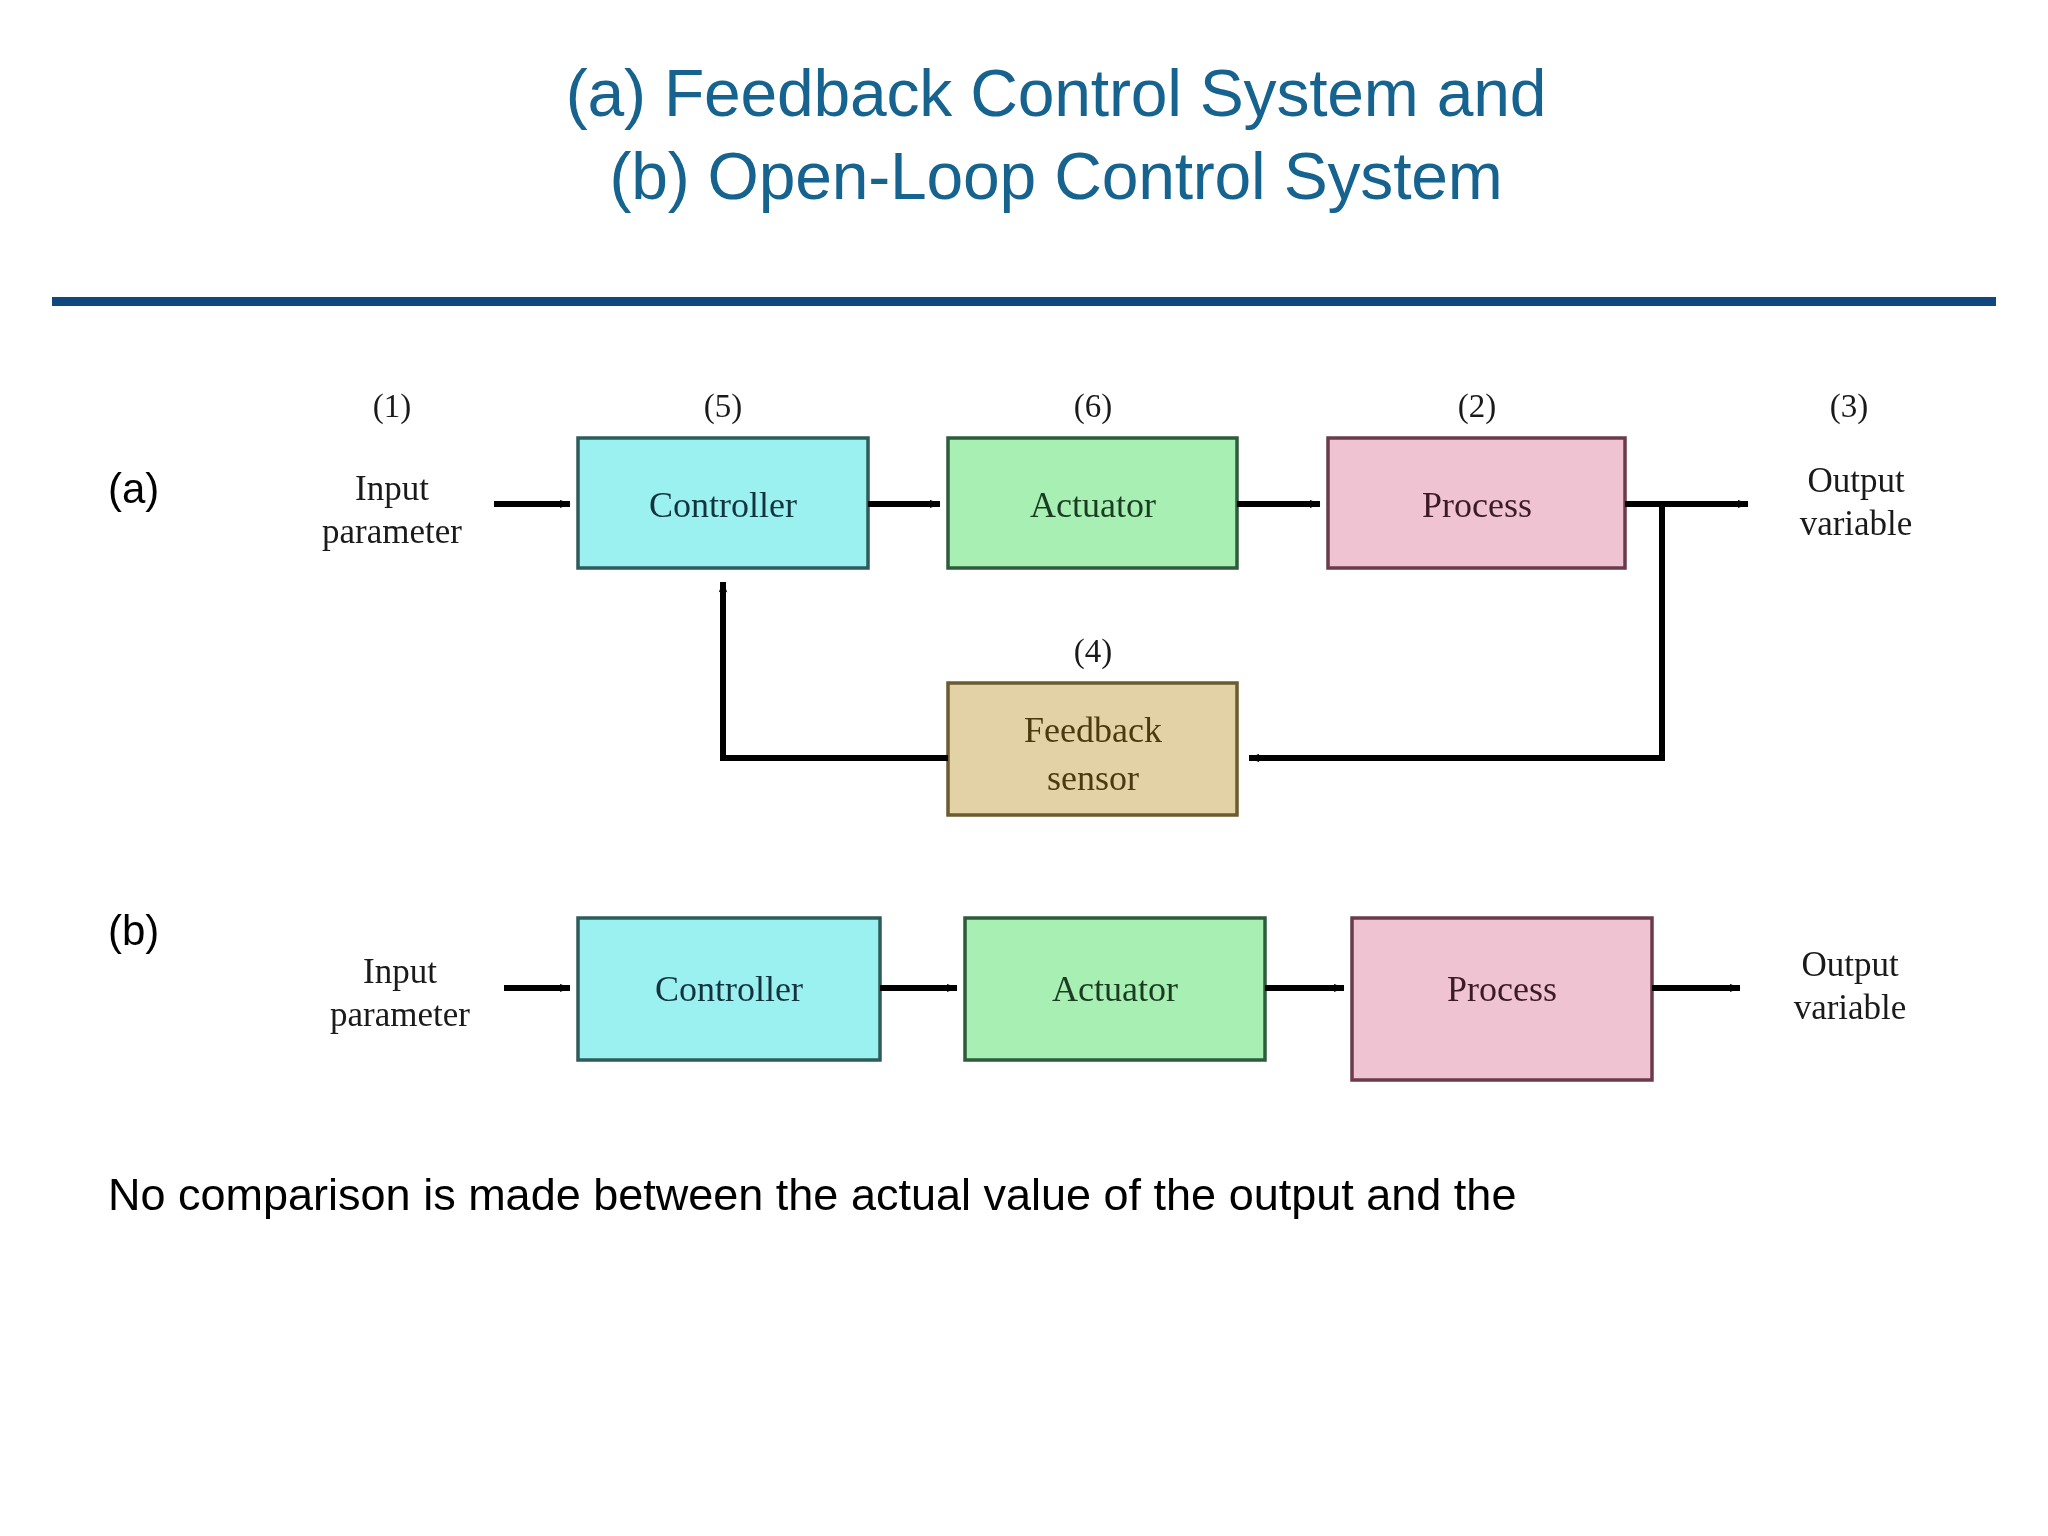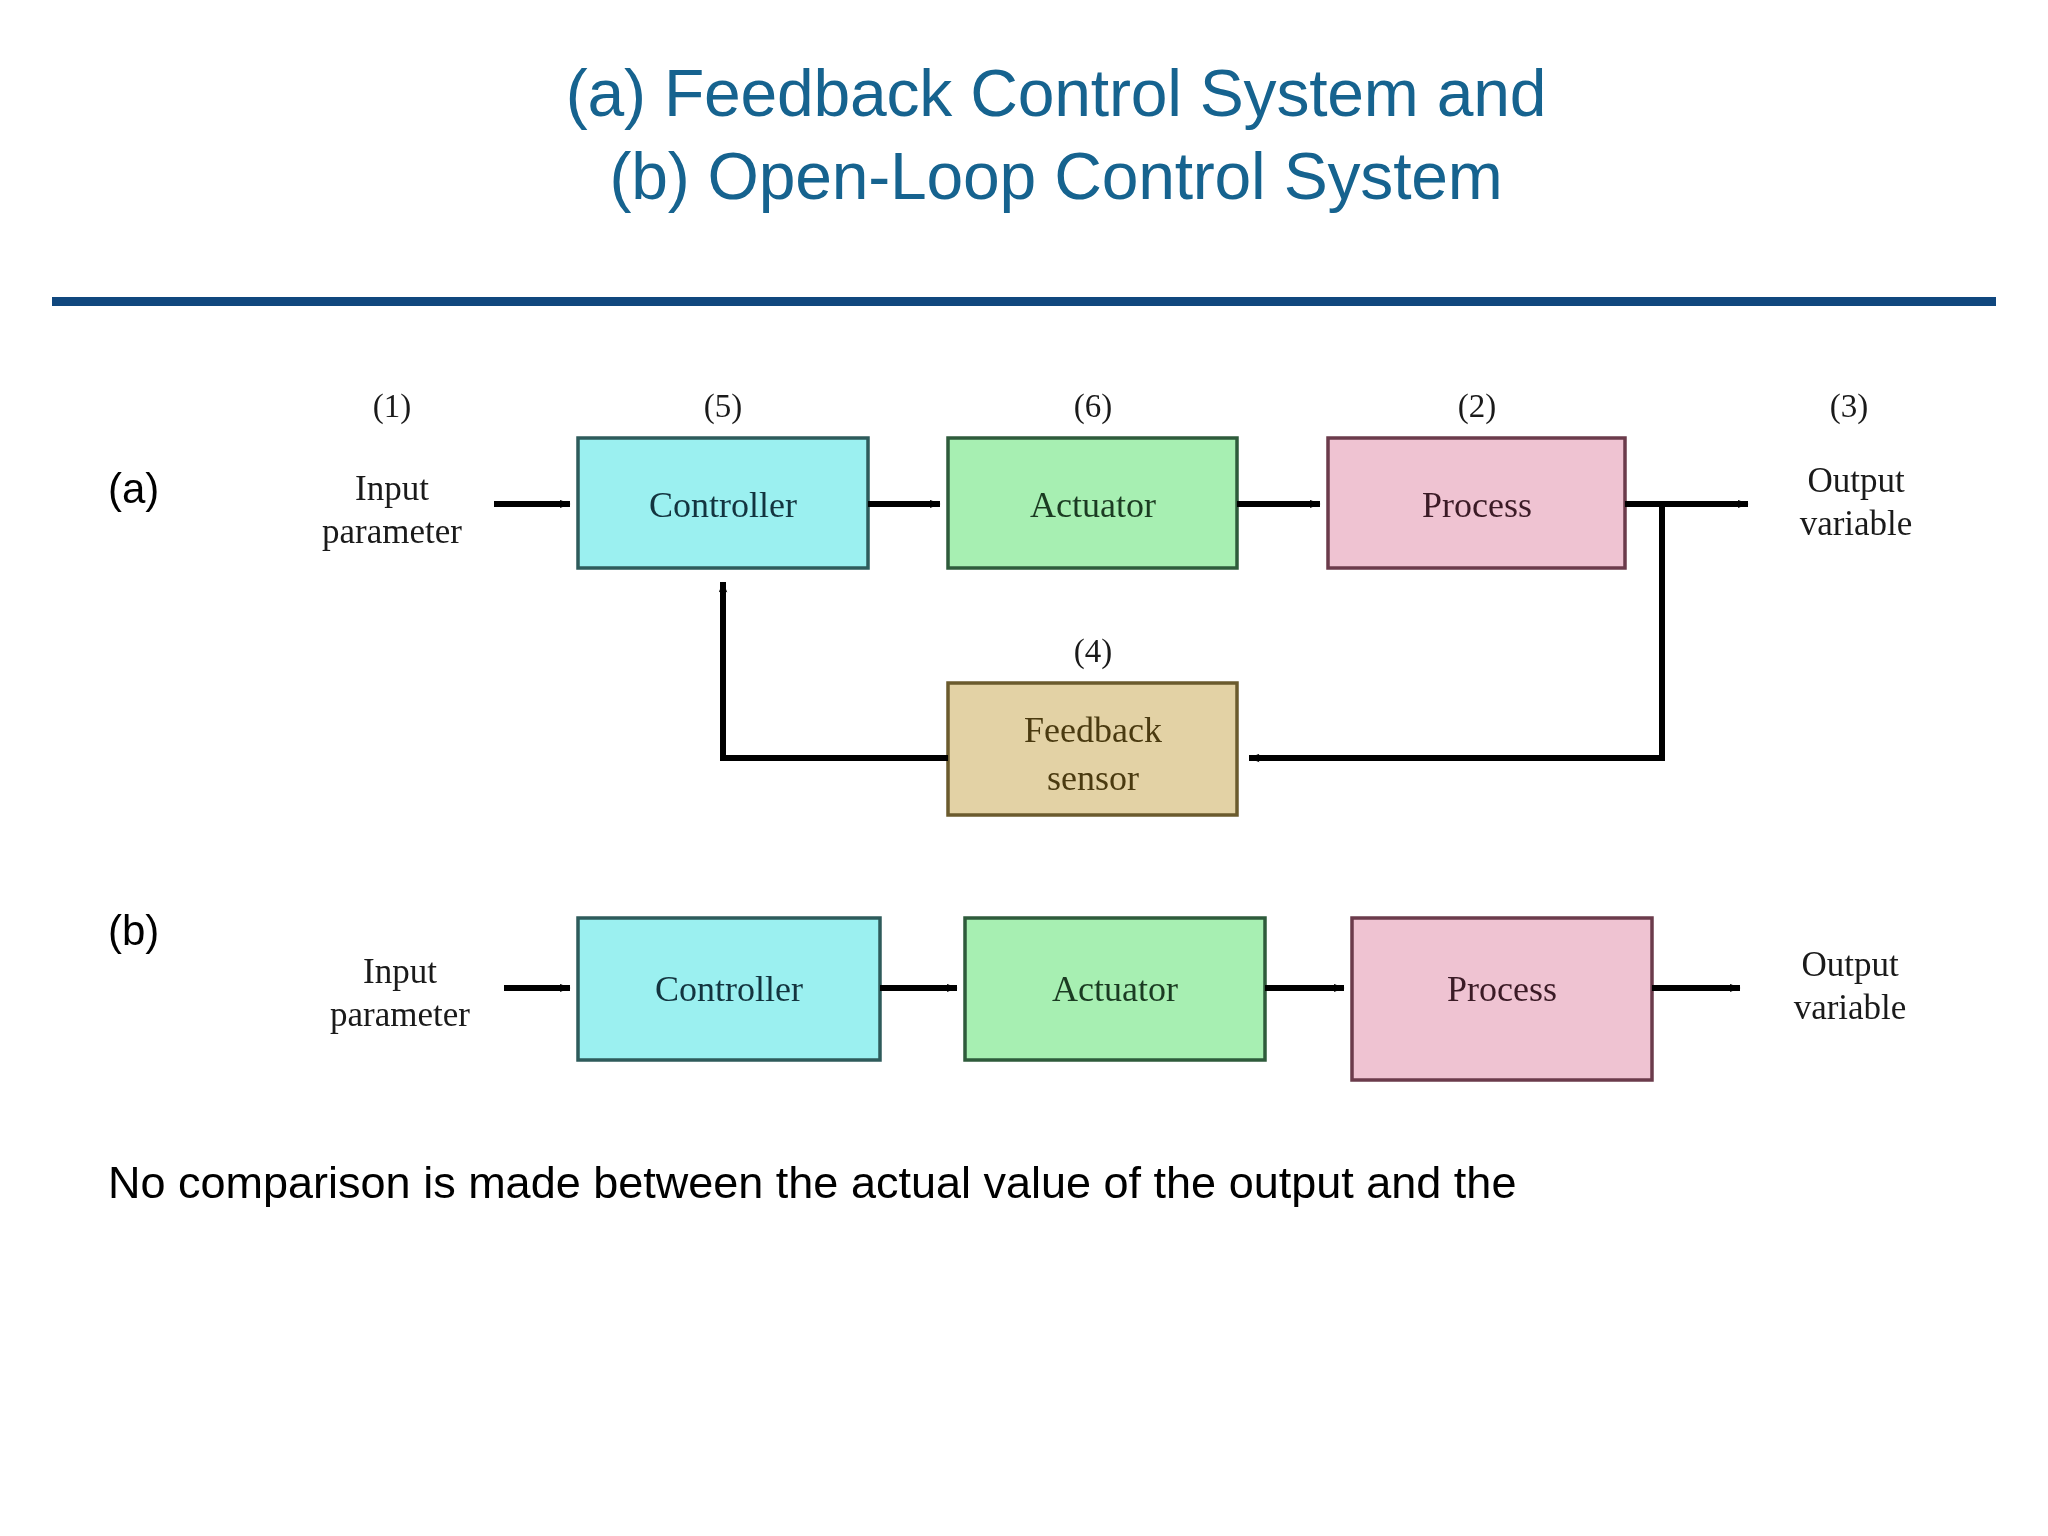--- a/index.html
+++ b/index.html
@@ -72,20 +72,21 @@
     font-family: "Liberation Sans", sans-serif;
     font-size: 45px;
     line-height: 1.38;
   }
   #body-text p {
     margin: 0 0 12px 0;
   }
   #body-text p.indent-wrap {
     text-indent: 0;
     padding-left: 0;
+    margin-top: 12px;
   }
   #body-text p.indent-wrap span.cont {
     display: block;
     padding-left: 74px;
   }
 </style>
 </head>
 <body>
 
 <div id="slide-title">

